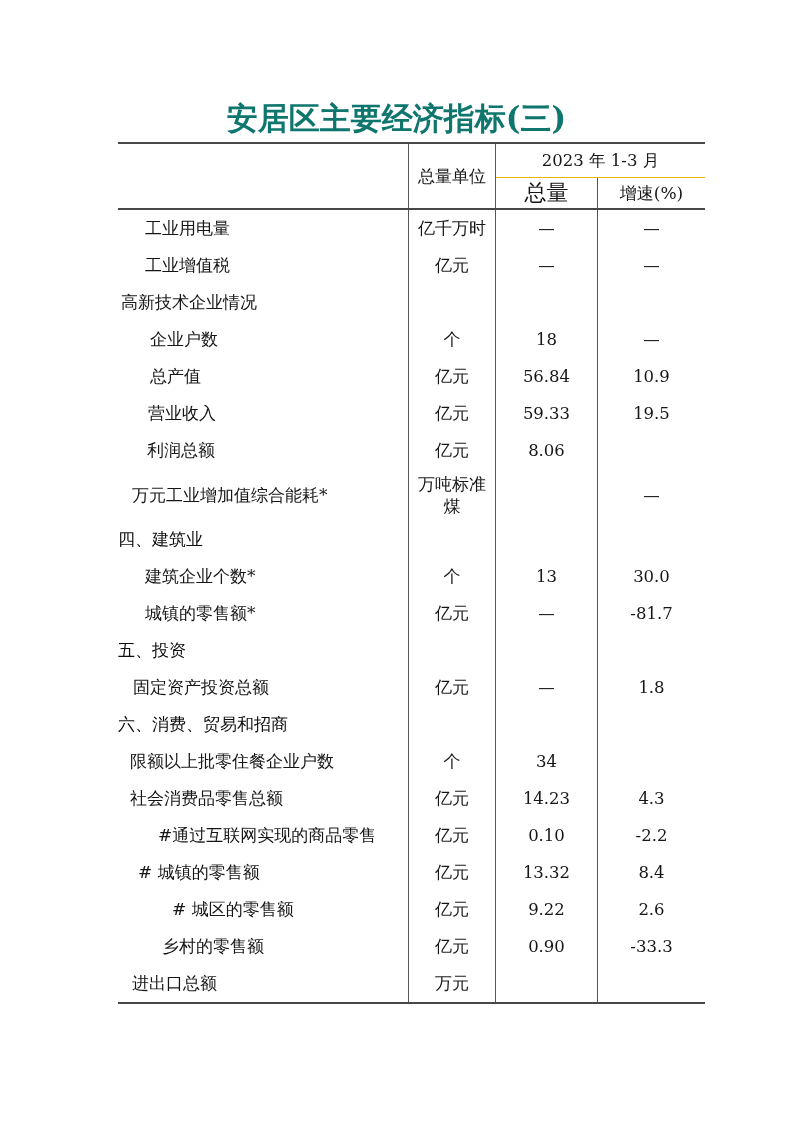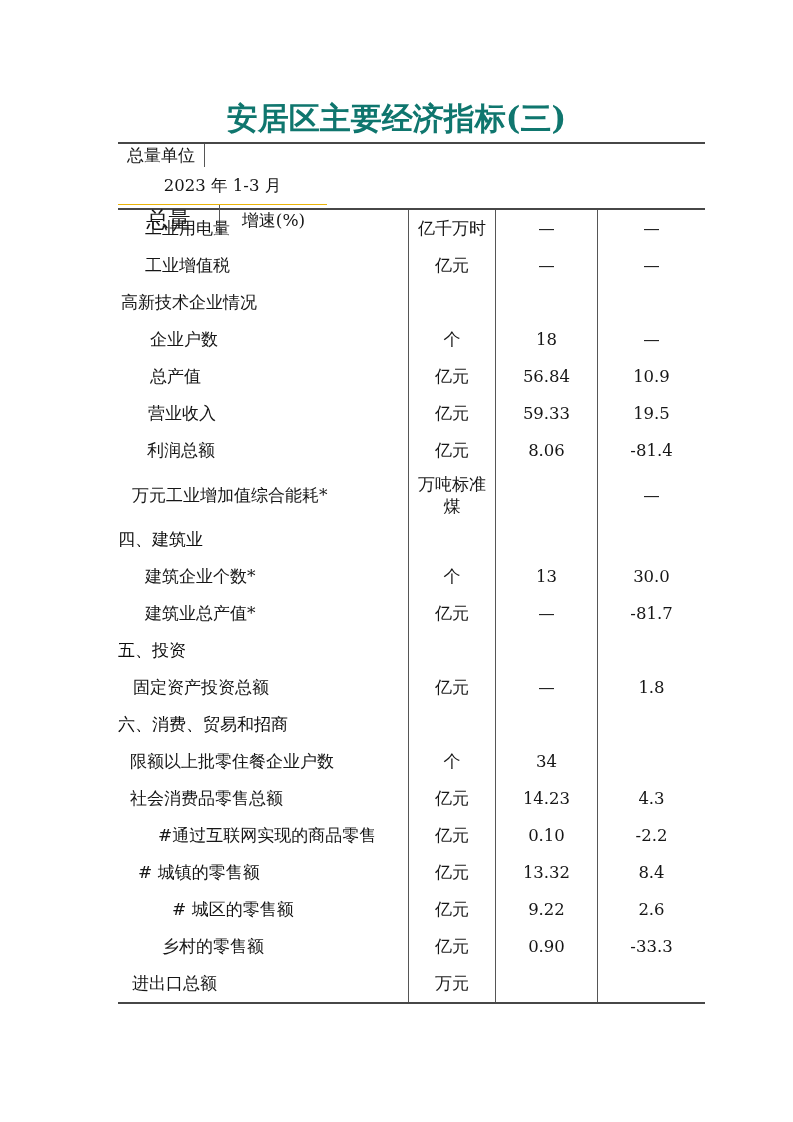--- a/index.html
+++ b/index.html
@@ -25,21 +25,21 @@
     margin-left: 118px;
     margin-top: 6px;
     width: 587px;
     border-top: 2px solid #474747;
     border-bottom: 2px solid #474747;
     box-sizing: content-box;
   }
   .table * { box-sizing: border-box; }
 
   
-  .thead { display: flex; height: 66px; border-bottom: 2px solid #474747; flex-direction: column; }
+  .thead { display: flex; height: 66px; border-bottom: 2px solid #474747; }
   .h-c1 { width: 291px; border-right: 1px solid #565656; }
   .h-unit {
     width: 87px; border-right: 1px solid #565656;
     display: flex; align-items: center; justify-content: center;
     font-size: 17px;
   }
   .h-right { width: 209px; display: flex; flex-direction: column; }
   .h-period {
     height: 38px; border-bottom: 1px solid #eab308;
     display: flex; align-items: center; justify-content: center;
@@ -135,21 +135,20 @@
         <div class="row">
           <div class="c1" style="padding-left: 30px;">营业收入</div>
           <div class="c2">亿元</div>
           <div class="c3">59.33</div>
           <div class="c4">19.5</div>
         </div>
         <div class="row">
           <div class="c1" style="padding-left: 29px;">利润总额</div>
           <div class="c2">亿元</div>
           <div class="c3">8.06</div>
-          <div class="c4">-81.4</div>
         </div>
         <div class="row tall">
           <div class="c1" style="padding-left: 14px;">万元工业增加值综合能耗*</div>
           <div class="c2">万吨标准
 煤</div>
           <div class="c3"></div>
           <div class="c4">—</div>
         </div>
         <div class="row bold">
           <div class="c1" style="padding-left: 0px;">四、建筑业</div>
@@ -157,21 +156,21 @@
           <div class="c3"></div>
           <div class="c4"></div>
         </div>
         <div class="row">
           <div class="c1" style="padding-left: 27px;">建筑企业个数*</div>
           <div class="c2">个</div>
           <div class="c3">13</div>
           <div class="c4">30.0</div>
         </div>
         <div class="row">
-          <div class="c1" style="padding-left: 27px;">建筑业总产值*</div>
+          <div class="c1" style="padding-left: 27px;">城镇的零售额*</div>
           <div class="c2">亿元</div>
           <div class="c3">—</div>
           <div class="c4">-81.7</div>
         </div>
         <div class="row bold">
           <div class="c1" style="padding-left: 0px;">五、投资</div>
           <div class="c2"></div>
           <div class="c3"></div>
           <div class="c4"></div>
         </div>

